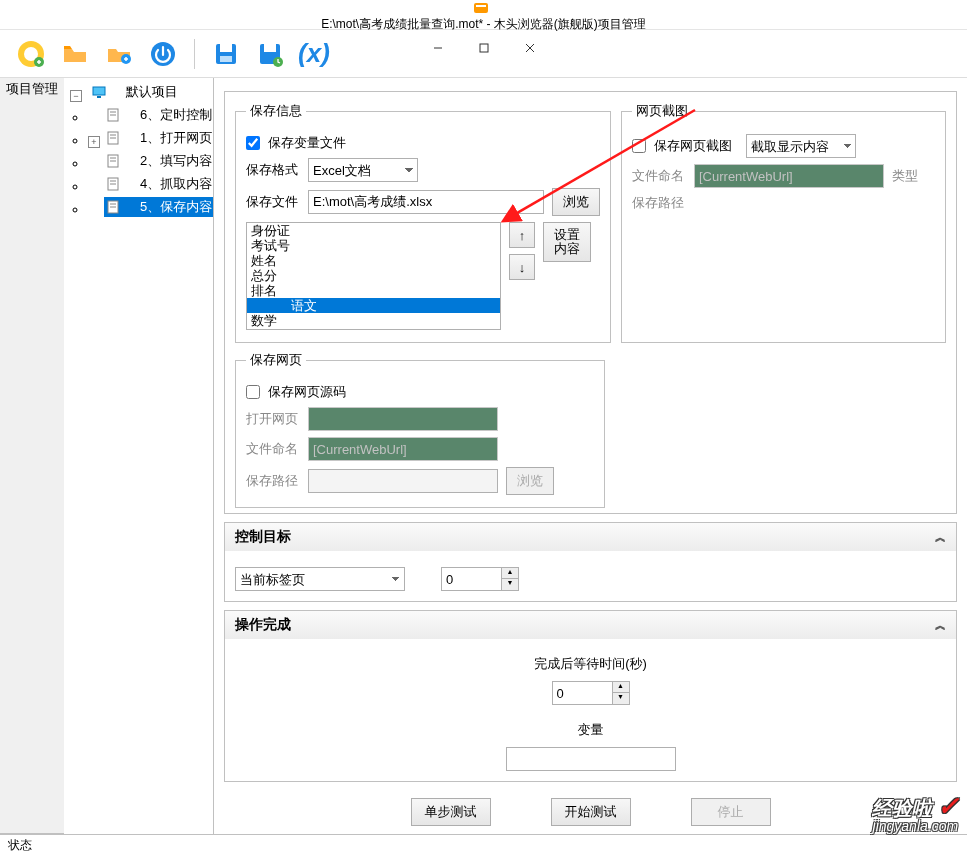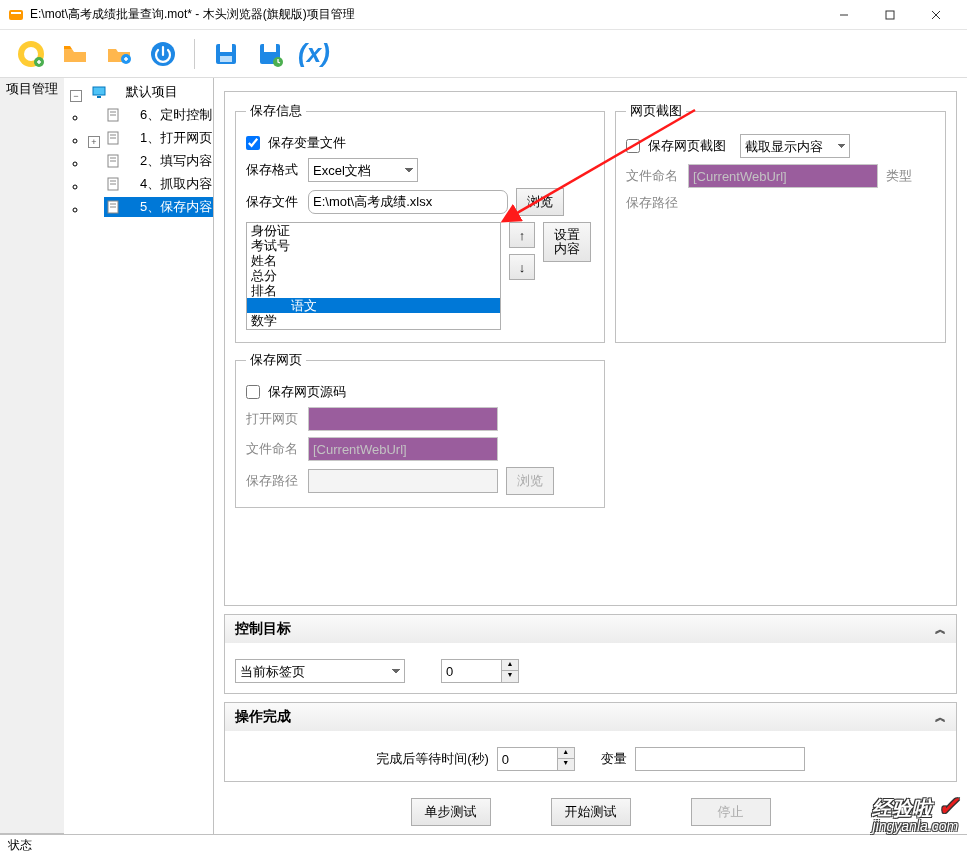--- a/index.html
+++ b/index.html
@@ -1,19 +1,19 @@
 <!DOCTYPE html>
 <html><head>
 <meta charset="utf-8">
 <style>
 * { box-sizing: border-box; margin: 0; padding: 0; font-family: "Microsoft YaHei", "SimSun", Arial, sans-serif; }
 body { width: 967px; height: 856px; background: #fff; font-size: 12px; color: #000; position: relative; overflow: hidden; }
 
 
-.titlebar { height: 30px; display: flex; align-items: center; padding: 0 8px; border-bottom: 1px solid #e5e5e5; }
+.titlebar { height: 30px; display: flex; align-items: center; padding: 0 8px; border-bottom: 1px solid #e5e5e5; flex-direction: column; }
 .titlebar .app-icon { width: 16px; height: 16px; margin-right: 6px; }
 .titlebar .title { flex: 1; font-size: 12px; }
 .win-btns { display: flex; gap: 0; }
 .win-btn { width: 46px; height: 30px; display: flex; align-items: center; justify-content: center; cursor: pointer; }
 .win-btn svg { width: 10px; height: 10px; }
 
 
 .toolbar { height: 48px; display: flex; align-items: center; padding: 0 12px; gap: 6px; border-bottom: 1px solid #ddd; }
 .toolbar .tbtn { width: 38px; height: 38px; display: flex; align-items: center; justify-content: center; cursor: pointer; }
 .toolbar .sep { width: 1px; height: 30px; background: #ccc; margin: 0 6px; }
@@ -75,21 +75,21 @@
 
 .watermark { position:absolute; right:8px; bottom:22px; text-align:center; }
 .watermark .wm1 { font-size:20px; font-weight:bold; font-style:italic; color:#fff; text-shadow: -1px -1px 0 #333, 1px -1px 0 #333, -1px 1px 0 #333, 1px 1px 0 #333; }
 .watermark .wm1 .ck { color:#e91e1e; font-size:26px; }
 .watermark .wm2 { font-size:14px; color:#fff; text-shadow: -1px -1px 0 #444, 1px -1px 0 #444, -1px 1px 0 #444, 1px 1px 0 #444; font-style:italic; margin-top:-4px;}
 
 
 .statusbar { height:22px; border-top:1px solid #c0c0c0; padding:2px 8px; font-size:12px; }
 
 
-.combo-grey { background:#701a75; color:#aaa; width: 190px;}
+.combo-grey { background:#14532d; color:#aaa; width: 190px;}
 </style>
 </head>
 <body>
 
 <div class="titlebar">
   <span class="app-icon">
     <svg viewBox="0 0 16 16">
         <rect x="1" y="3" width="14" height="10" rx="2" fill="#ff9900"></rect>
         <rect x="3" y="5" width="10" height="2" fill="#fff"></rect>
       </svg>
@@ -246,21 +246,21 @@
           <div class="frow">
             <input type="checkbox" checked="" style="">
             <span class="flabel" style="min-width:auto;">保存变量文件</span>
           </div>
           <div class="frow">
             <span class="flabel">保存格式</span>
             <select style="width:110px;"><option>Excel文档</option></select>
           </div>
           <div class="frow">
             <span class="flabel">保存文件</span>
-            <input type="text" style="width: 200px; border-radius: 7px;" value="E:\mot\高考成绩.xlsx">
+            <input type="text" style="width: 236px;" value="E:\mot\高考成绩.xlsx">
             <button class="btn">浏览</button>
           </div>
           <div class="frow" style="align-items:flex-start;">
             <div class="listbox" id="varlist">
                   <div class="item">身份证</div>
                   <div class="item">考试号</div>
                   <div class="item">姓名</div>
                   <div class="item">总分</div>
                   <div class="item">排名</div>
                   <div class="item sel">语文</div>
@@ -335,21 +335,21 @@
         </div>
       </div>
     </div>
 
     <div class="coll">
       <div class="coll-head">
         <span>操作完成</span>
         <span class="chev">︽</span>
       </div>
       <div class="coll-body">
-        <div class="frow" style="justify-content:center;">
+        <div class="frow" style="justify-content:center;flex-direction:column;">
           <span class="flabel" style="min-width:auto;">完成后等待时间(秒)</span>
           <div class="spinner">
             <input type="text" value="0" style="">
             <div class="spbtns">
                 <div class="spbtn">▲</div>
                 <div class="spbtn">▼</div>
               </div>
           </div>
           <span style="width:10px;"></span>
           <span class="flabel" style="min-width:auto;">变量</span>

